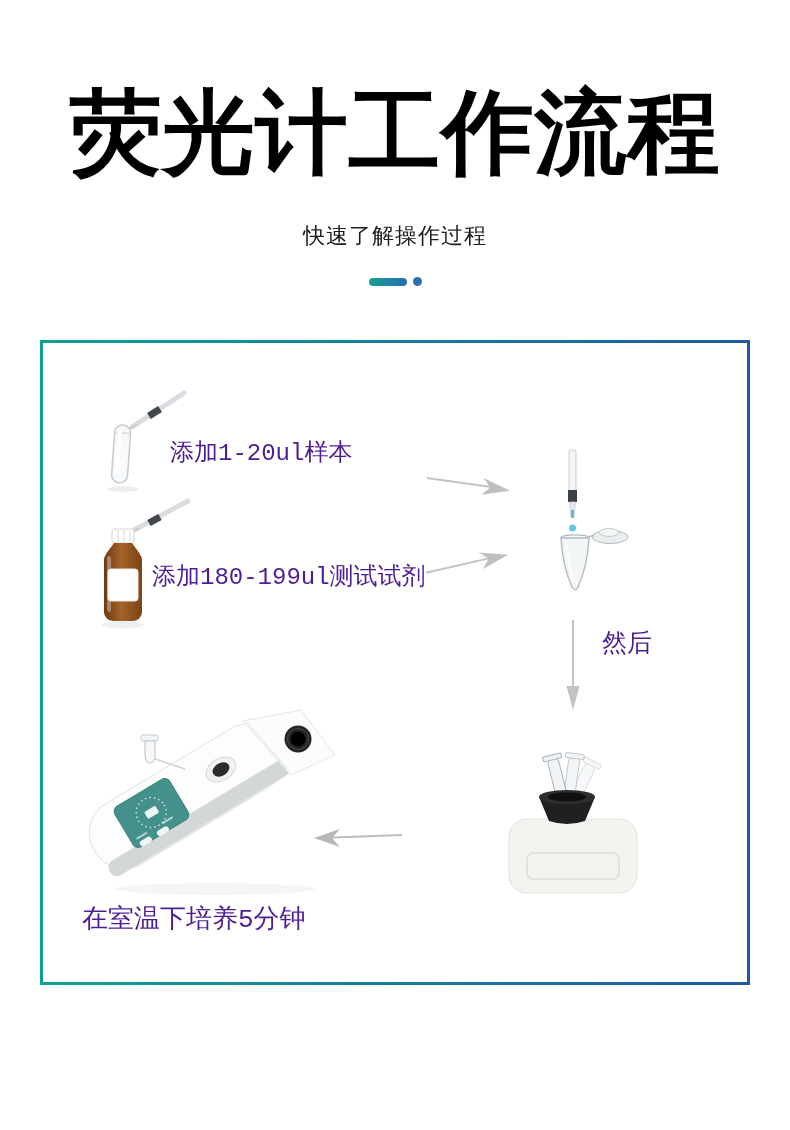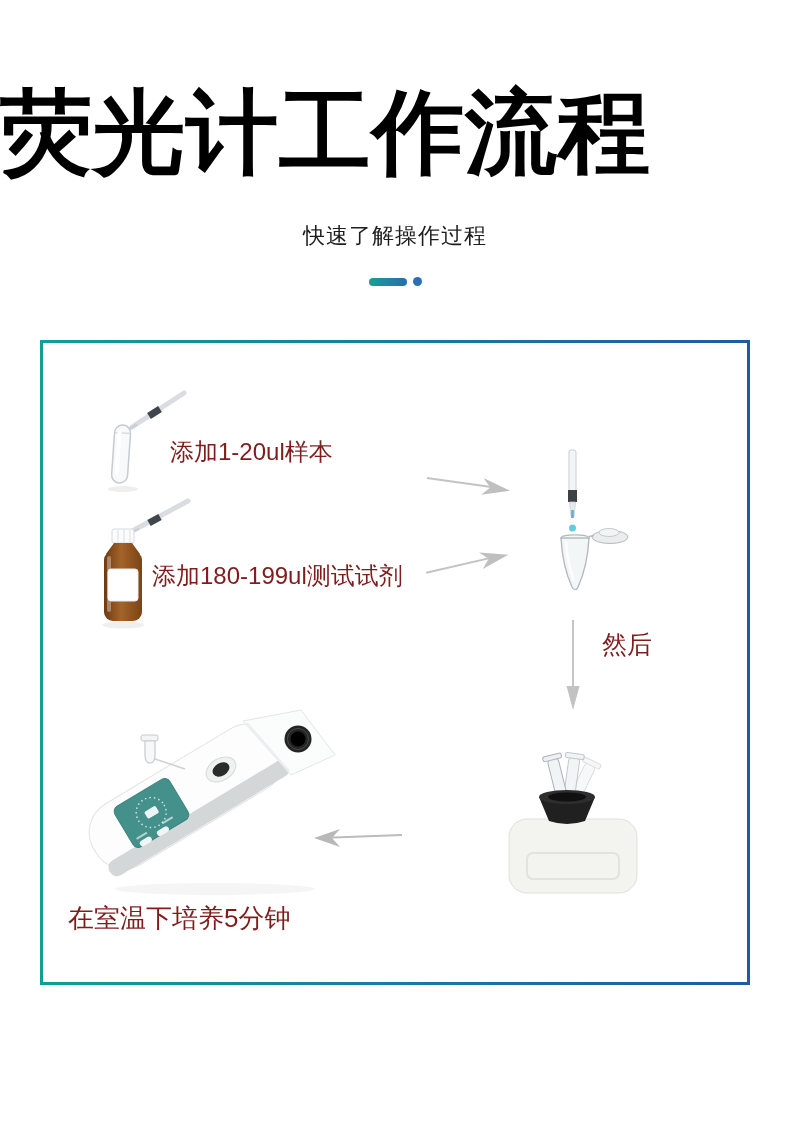--- a/index.html
+++ b/index.html
@@ -6,21 +6,21 @@
   html,body { background:#fff; }
   .page {
     position:relative;
     width:790px; height:1130px;
     background:#ffffff;
     overflow:hidden;
     font-family:"Liberation Sans","DejaVu Sans",sans-serif;
   }
   .title {
     position:absolute; left:0; top:82px; width:790px;
-    text-align:left;
+    text-align:center;
     font-family:"DejaVu Serif","Liberation Serif",serif;
     font-weight:700; font-size:92px; line-height:1.1;
     color:#000; letter-spacing:1px; white-space:nowrap;
   }
   .subtitle {
     position:absolute; left:0; top:221px; width:790px;
     text-align:center; font-size:22px; color:#1d1d1d;
     letter-spacing:1px;
   }
   .divider {
@@ -38,21 +38,21 @@
   .flow-box {
     position:absolute; left:40px; top:340px;
     width:710px; height:645px;
     border:3px solid;
     border-image:linear-gradient(90deg,#0fa093,#2059a6) 1;
     background:#fff;
   }
   .abs { position:absolute; }
   .label {
     position:absolute; white-space:nowrap;
-    color:#7f1d1d; font-weight:400;
+    color:#4c1d95; font-weight:400;font-family:Liberation Mono, monospace;
   }
   .t-24 { font-size:24px; }
   .t-25 { font-size:25px; line-height:35px; }
   .t-26 { font-size:26px; }
   svg { display:block; overflow:visible; }
 </style>
 </head>
 <body>
 
 <div class="page">
@@ -186,16 +186,16 @@
       <polygon points="148,12 206,1 240,46 196,66" fill="#fbfcfc" stroke="#e3e5e6"></polygon>
       <line x1="152" y1="14" x2="194" y2="62" stroke="#eceeef" stroke-width="2"></line>
       <circle cx="203" cy="30" r="13.5" fill="#242424"></circle>
       <circle cx="203" cy="30" r="10.5" fill="none" stroke="#4a4a4a"></circle>
       <circle cx="203" cy="30" r="7.5" fill="#000000"></circle>
       <rect x="46" y="26" width="17" height="6" rx="2" fill="#f2f4f5" stroke="#c6cbd0"></rect>
       <path d="M50,32 h10 v14 c0,5 -2,8 -5,8 c-3,0 -5,-3 -5,-8 Z" fill="#f6f8f9" stroke="#c6cbd0" stroke-width="1.2"></path>
       <line x1="60" y1="50" x2="90" y2="60" stroke="#ccd1d5" stroke-width="1.5"></line>
     </svg>
 
-    <div class="label t-26" style="left:25px;top:558px">在室温下培养5分钟</div>
+    <div class="label t-26" style="left:39px;top:558px">在室温下培养5分钟</div>
 
   </div>
 </div>
 
 </body></html>

